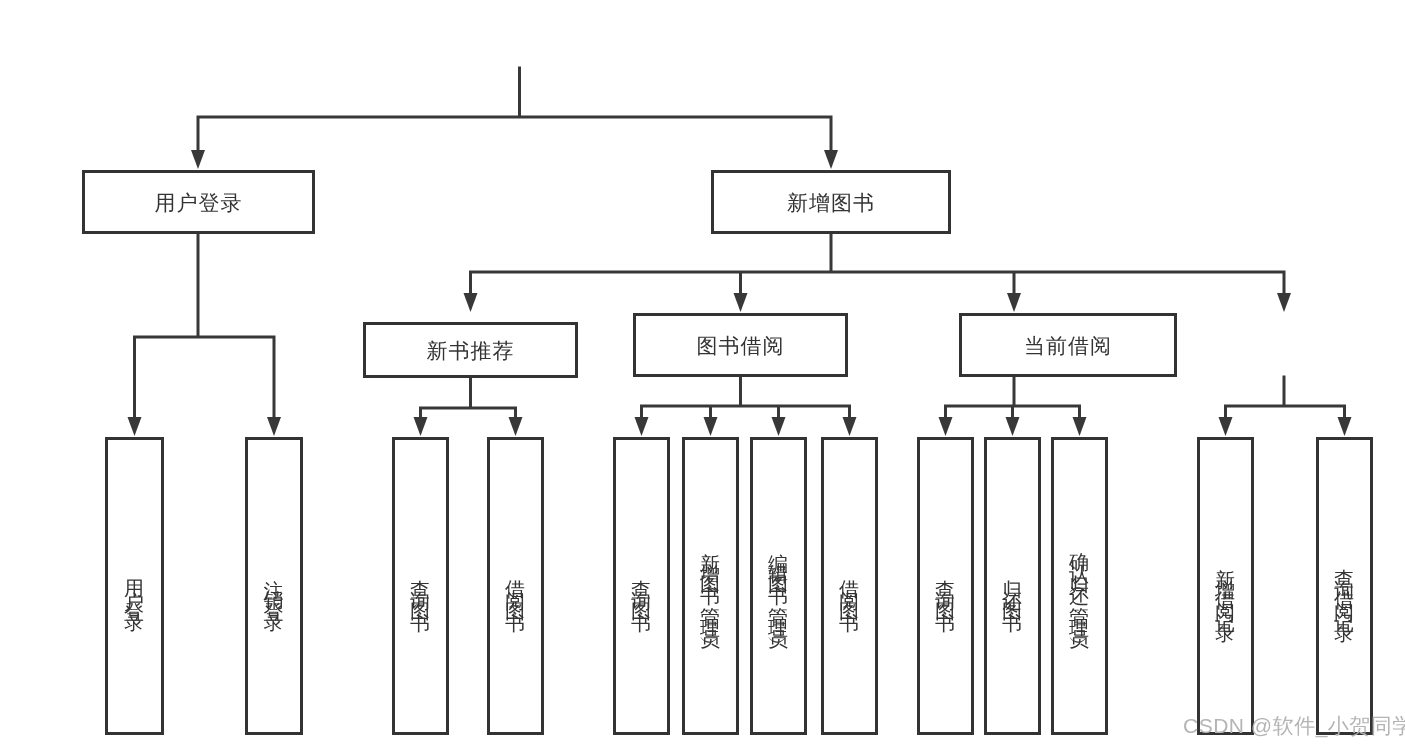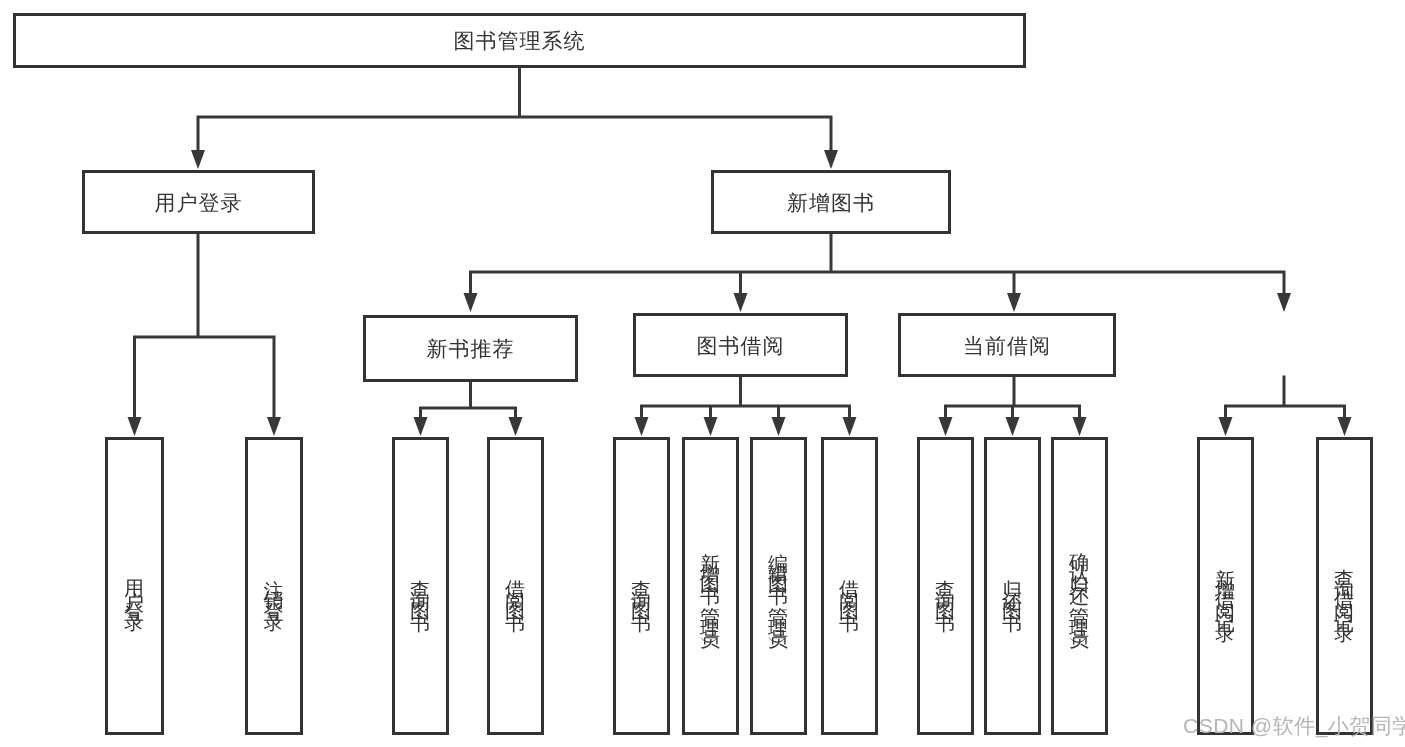--- a/index.html
+++ b/index.html
@@ -110,28 +110,27 @@
       <polygon points="1072.5,417 1086.5,417 1079.5,436"></polygon>
     </g>
 
     <g>
       <path d="M1284,377 V406 M1225.5,406 H1344.5 M1225.5,406 V425 M1344.5,406 V425"></path>
       <polygon points="1218.5,417 1232.5,417 1225.5,436"></polygon>
       <polygon points="1337.5,417 1351.5,417 1344.5,436"></polygon>
     </g>
   </svg>
 
-  <div class="node h-node" style="left:13px;top:13px;width:1013px;height:55px">图书管理系统</div>
 
   <div class="node h-node" style="left:82px;top:170px;width:233px;height:64px">用户登录</div>
   <div class="node h-node" style="left:711px;top:170px;width:240px;height:64px">新增图书</div>
 
-  <div class="node h-node" style="left:363px;top:315px;width:215px;height:67px">新书推荐</div>
+  <div class="node h-node" style="left:363px;top:322px;width:215px;height:56px">新书推荐</div>
   <div class="node h-node" style="left:633px;top:313px;width:215px;height:64px">图书借阅</div>
-  <div class="node h-node" style="left:898px;top:313px;width:218px;height:64px">当前借阅</div>
+  <div class="node h-node" style="left:959px;top:313px;width:218px;height:64px">当前借阅</div>
 
   <div class="node v-node" style="left:105px;width:59px">用户登录</div>
   <div class="node v-node" style="left:245px;width:58px">注销登录</div>
 
   <div class="node v-node" style="left:392px;width:57px">查询图书</div>
   <div class="node v-node" style="left:487px;width:57px">借阅图书</div>
 
   <div class="node v-node" style="left:613px;width:57px">查询图书</div>
   <div class="node v-node" style="left:682px;width:57px">新增图书（管理员）</div>
   <div class="node v-node" style="left:750px;width:57px">编辑图书（管理员）</div>

